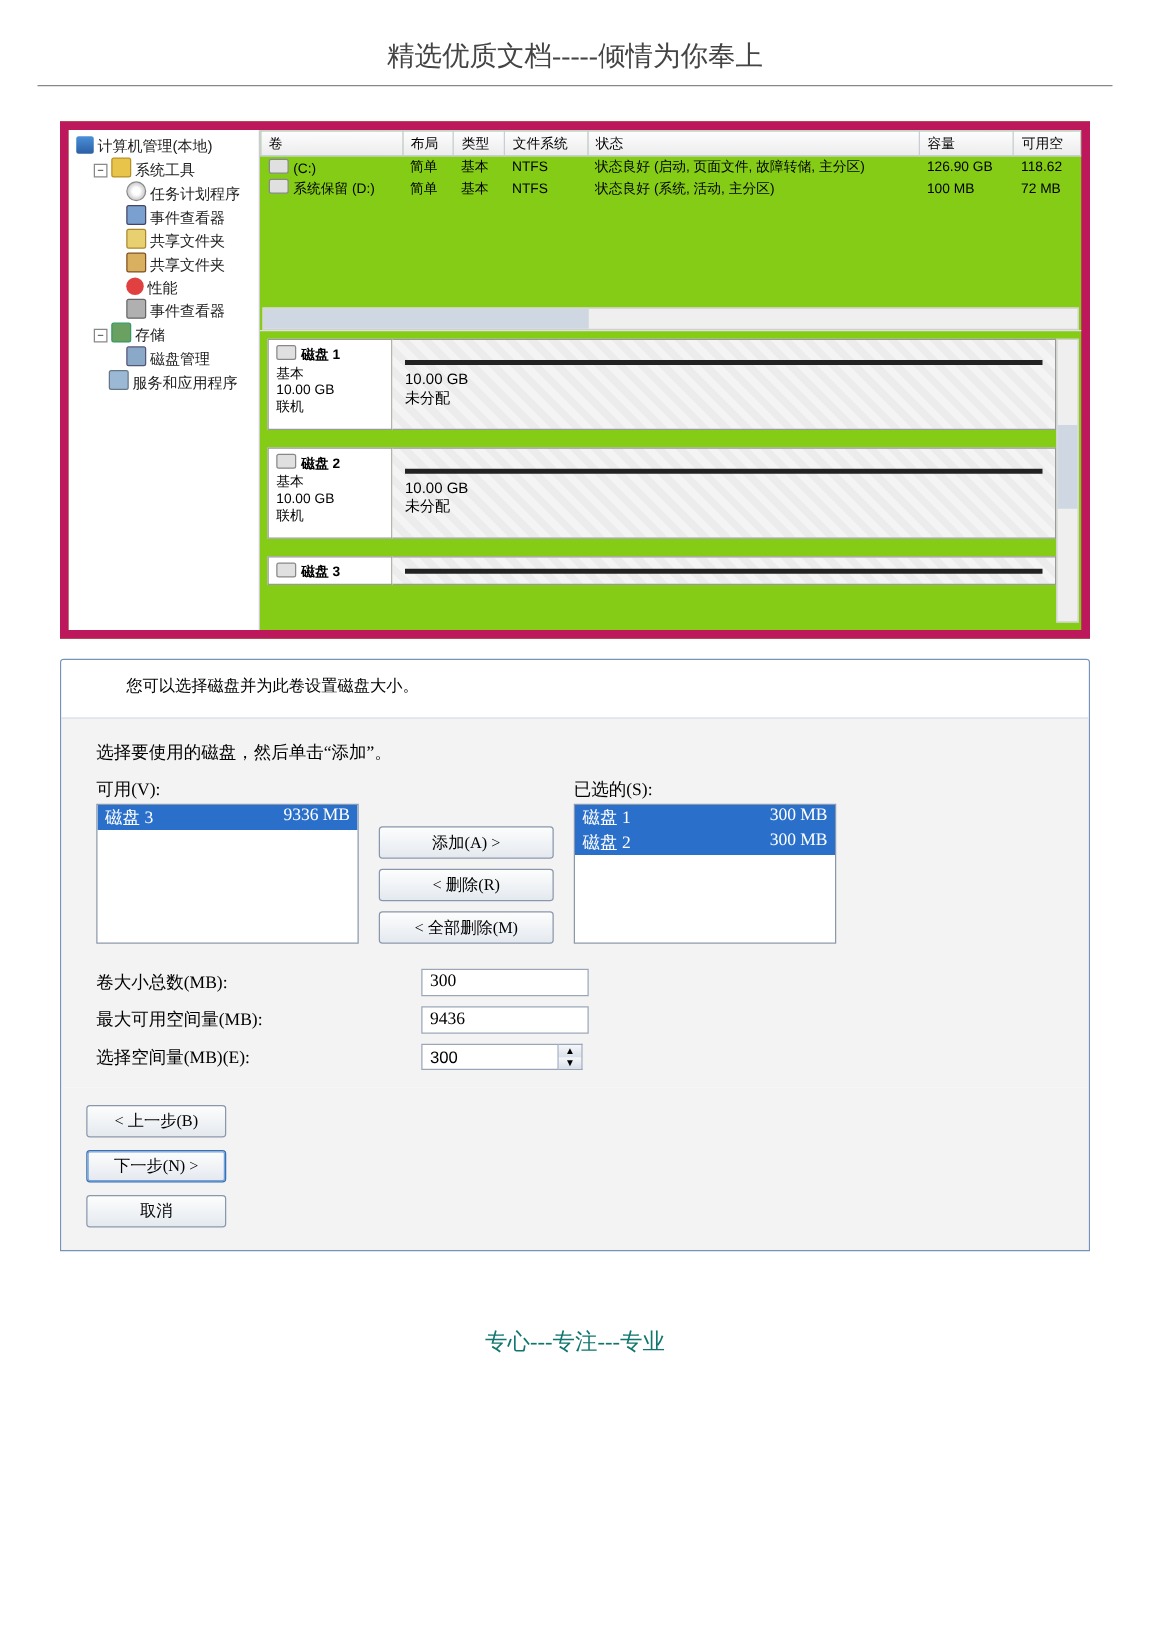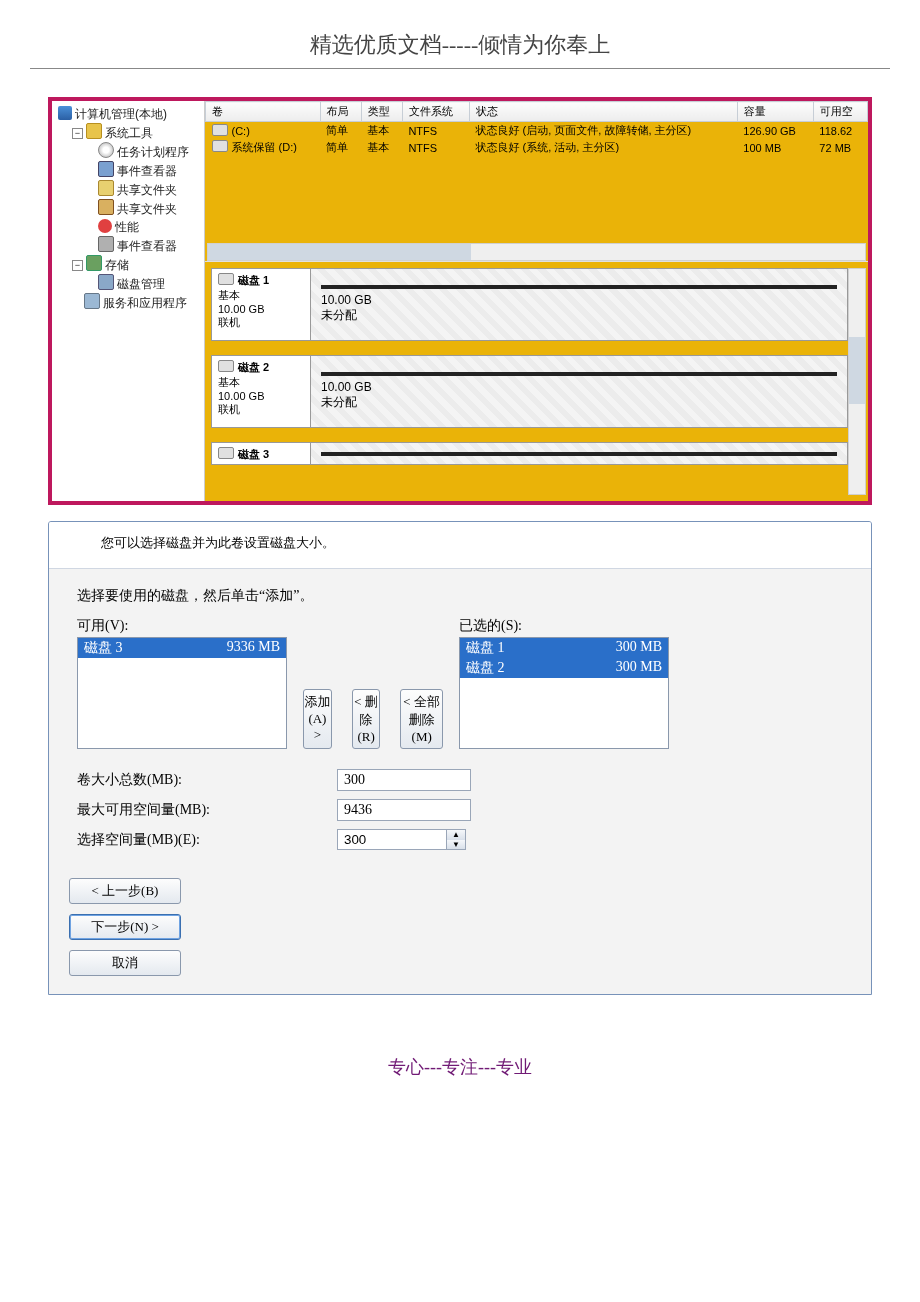--- a/index.html
+++ b/index.html
@@ -1,20 +1,20 @@
 <!DOCTYPE html>
 <html><head>
 <meta charset="utf-8">
 <style>
   body { margin:0; font-family:"Microsoft YaHei","SimSun",sans-serif; font-size:12px; background:#fff; color:#000; }
   .page { width:920px; margin:0 auto; }
   .doc-header { text-align:center; font-size:22px; color:#444; padding:30px 0 8px; border-bottom:1px solid #888; margin:0 30px; font-family:"SimSun",serif; }
-  .doc-footer { text-align:center; font-size:18px; color:#701a75; padding:60px 0 40px; font-family:"SimSun",serif; }
-  
-  .shot { margin:28px 48px 0 48px; border:4px solid #be185d; background:#eab308; position:relative; }
+  .doc-footer { text-align:center; font-size:18px; color:#0f766e; padding:60px 0 40px; font-family:"SimSun",serif; }
+  
+  .shot { margin:28px 48px 0 48px; border:7px solid #be185d; background:#84cc16; position:relative; }
   .shot-inner { display:flex; height:400px; }
   
   .tree { width:153px; border-right:1px solid #ccc; background:#fff; padding:4px 2px; box-sizing:border-box; overflow:hidden; }
   .tree ul { list-style:none; margin:0; padding:0 0 0 14px; }
   .tree > ul { padding-left:2px; }
   .tree li { white-space:nowrap; line-height:18px; color:#222; }
   .tree .root { padding-left:2px; }
   .tree .exp { display:inline-block; width:9px; height:9px; border:1px solid #888; font-size:9px; line-height:8px; text-align:center; margin-right:3px; vertical-align:1px; }
   .tree .noexp { display:inline-block; width:12px; }
   .ico { display:inline-block; width:14px; height:14px; margin-right:3px; vertical-align:-2px; border-radius:2px; }
@@ -53,21 +53,21 @@
   .wiz-close{margin-left:auto;width:38px;height:18px;background:linear-gradient(#ef8a83,#d9534f);border:1px solid #b33a35;border-radius:3px;color:#fff;text-align:center;line-height:16px;font-weight:bold;font-size:12px;}
   .wiz-head{padding:10px 20px 16px;border-bottom:1px solid #d0d7e2;background:#fff;}
   .wiz-head .h1{font-weight:bold;font-size:14px;font-family:"SimSun",serif;}
   .wiz-head .h2{padding:2px 0 0 32px;font-size:13px;font-family:"SimSun",serif;}
   .wiz-body{padding:18px 28px 4px;background:#f3f3f3;font-family:"SimSun",serif;font-size:14px;}
   .wiz-lists{display:flex;align-items:flex-end;gap:16px;margin-top:12px;}
   .lst-col{width:210px;}
   .lst-label{margin-bottom:2px;}
   .listbox{height:110px;border:1px solid #8a98ac;background:#fff;overflow:hidden;}
   .listbox .item{background:#2a6fc9;color:#fff;padding:1px 6px;display:flex;justify-content:space-between;}
-  .mid-btns{display:flex;flex-direction:row;gap:20px;width:140px;padding-top:4px;}
+  .mid-btns{display:flex;flex-direction:column;gap:8px;width:140px;padding-top:4px;}
   .btn{background:linear-gradient(#fdfdfd,#e4e9ef);border:1px solid #8a98ac;border-radius:3px;padding:3px 0;text-align:center;font-size:13px;cursor:default;}
   .fields{margin:20px 0 10px;}
   .fld{display:flex;align-items:center;margin:8px 0;}
   .fld label{width:260px;}
   .fld .ro{border:1px solid #9aa6b8;background:#fff;width:120px;padding:2px 6px;}
   .fld .num{display:flex;}
   .fld .num input{border:1px solid #9aa6b8;width:96px;padding:2px 6px;}
   .spin{width:18px;border:1px solid #9aa6b8;border-left:none;display:flex;flex-direction:column;}
   .spin div{flex:1;font-size:8px;text-align:center;line-height:9px;background:linear-gradient(#f5f7fa,#d9e0ea);}
   .wiz-foot{padding:14px 20px 18px;background:#f3f3f3;display:flex;justify-content:flex-end;gap:10px;font-family:"SimSun",serif;flex-direction:column;}

